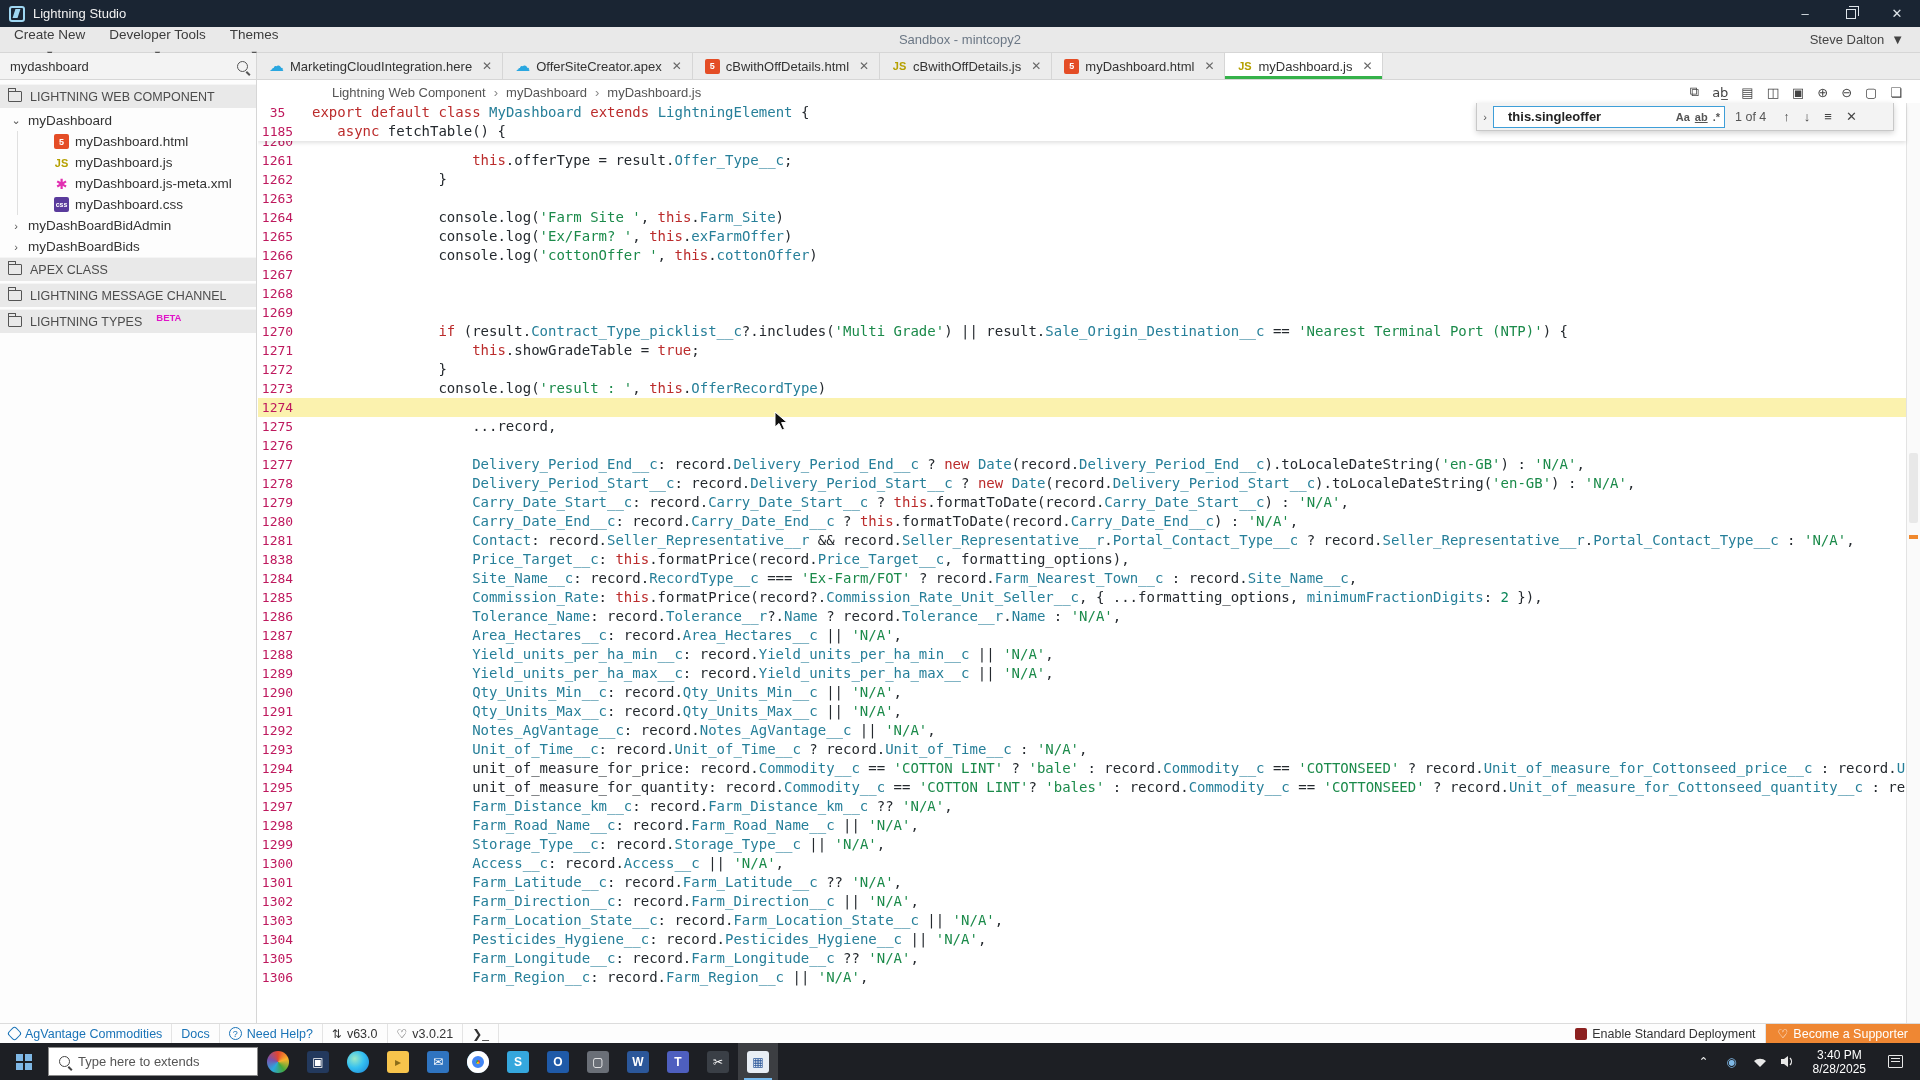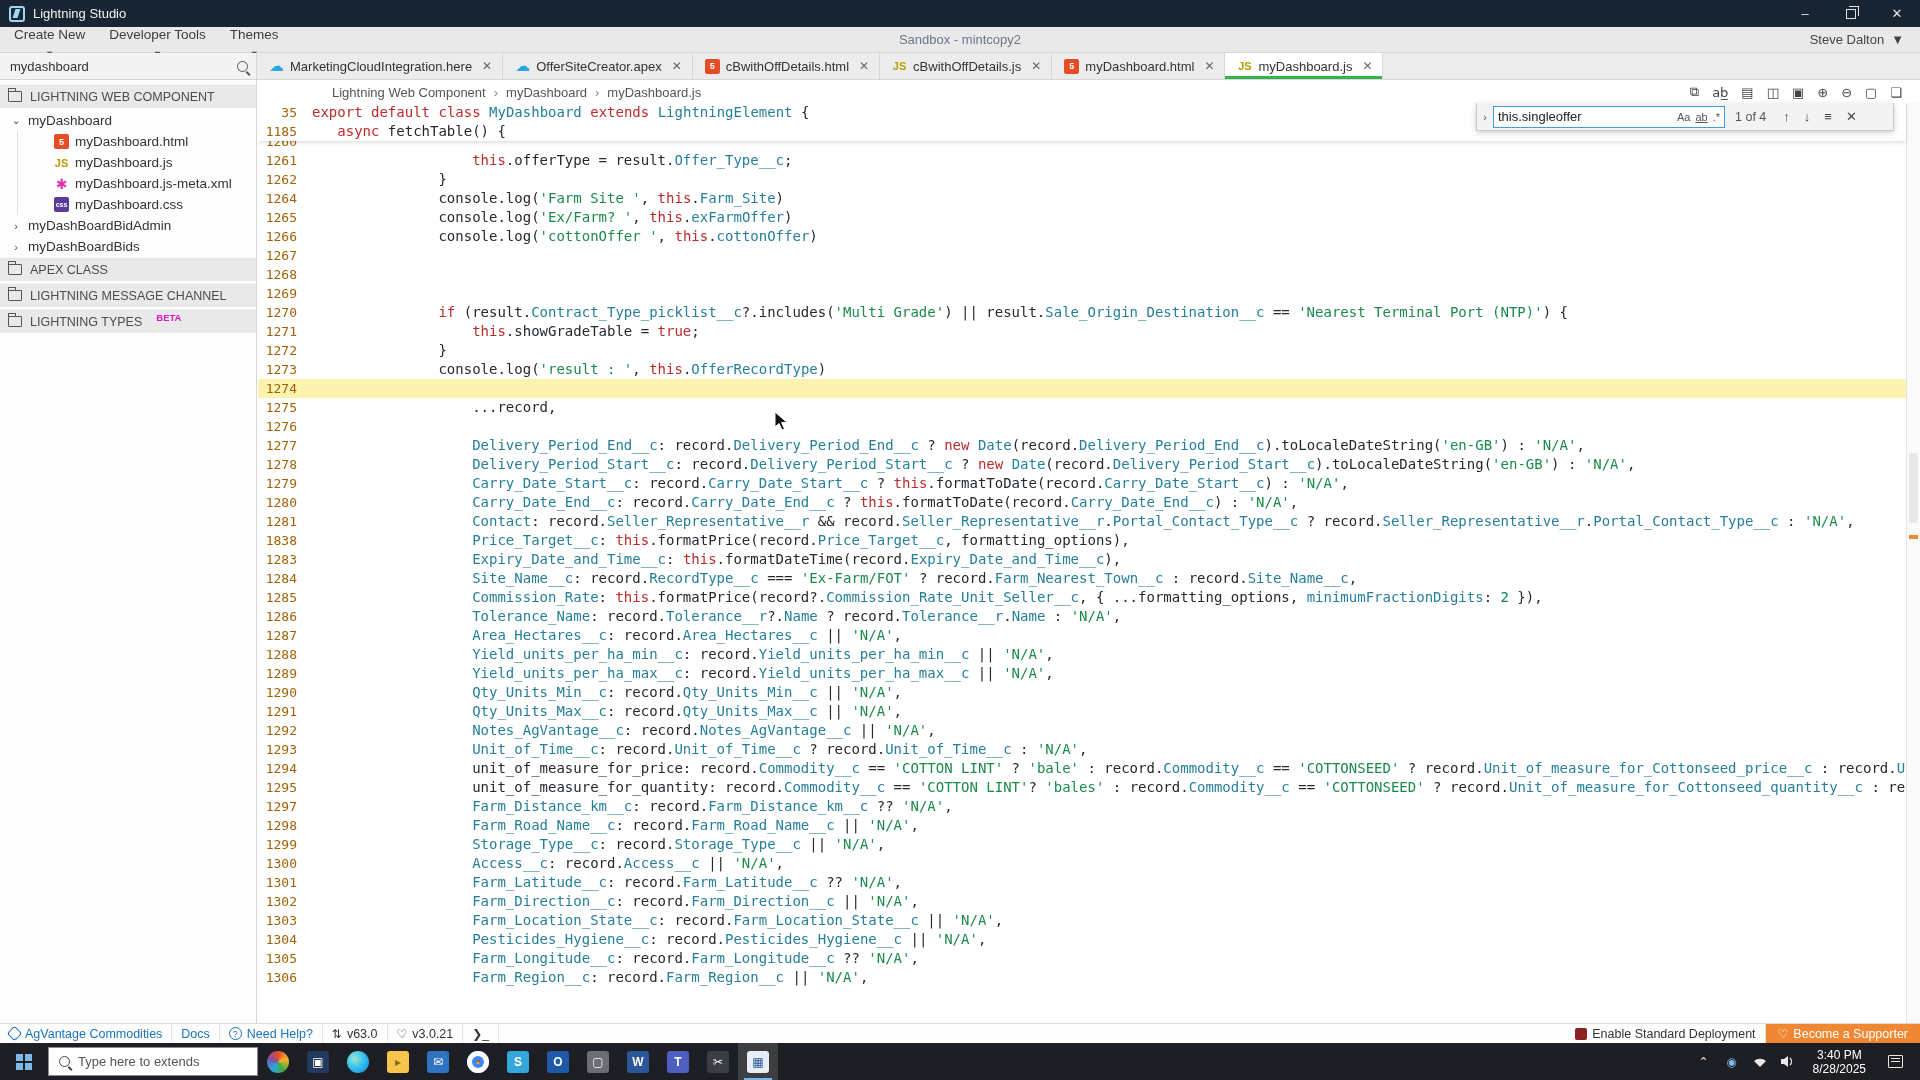--- a/index.html
+++ b/index.html
@@ -54,31 +54,31 @@
   
   .breadcrumb-band { position:absolute; left:258px; top:81px; right:0; height:22px; background:#fff; display:flex; align-items:center; }
   .crumbs { display:flex; align-items:center; gap:8px; padding-left:74px; color:#555; font-size:13px; }
   .crumbs .sep { color:#888; }
   .ed-actions { margin-left:auto; display:flex; align-items:center; gap:13px; padding-right:18px; color:#444; }
   .ed-ic { font-size:13px; color:#444; font-family:"DejaVu Sans",sans-serif; }
 
   
   .findbox { position:absolute; left:1476px; top:103px; width:418px; height:28px; background:#f3f3f3; border:1px solid #c8c8c8; border-top:none; box-shadow:0 2px 6px rgba(0,0,0,.18); display:flex; align-items:center; z-index:30; }
   .find-chev { width:16px; text-align:center; color:#555; font-size:11px; }
-  .find-input { width:232px; height:22px; background:#fff; border:1px solid #3e9ed8; display:flex; align-items:center; padding:0 4px 0 4px; gap:5px; }
+  .find-input { width:232px; height:22px; background:#fff; border:1px solid #3e9ed8; display:flex; align-items:center; padding:0 4px 0 14px; gap:5px;font-weight:bold; }
   .find-q { flex:1; font-size:13px; color:#222; white-space:nowrap; }
   .find-tog { color:#555; font-size:11px; }
   .find-tog.u { text-decoration:underline; }
   .find-count { color:#555; padding:0 10px; font-size:12.5px; }
   .find-ic { color:#444; padding:0 7px; font-size:13px; }
 
   
   .editor { position:absolute; left:258px; top:103px; right:0; bottom:57px; background:#fff; overflow:hidden; font-family:"DejaVu Sans Mono","Liberation Mono",monospace; font-size:14px; }
   .code-line { height:19px; line-height:19px; white-space:pre; display:flex; }
-  .gutter { width:54px; flex:0 0 54px; text-align:right; padding-right:15px; color:#a16207; font-size:13px; }
+  .gutter { width:54px; flex:0 0 54px; text-align:center; padding-right:15px; color:#be185d; font-size:13px; }
   .ltext { flex:1; overflow:hidden; }
   .ind { display:inline-block; background-image:repeating-linear-gradient(to right,#e7e7e7 0,#e7e7e7 1px,transparent 1px,transparent 4ch); }
   .sticky { position:absolute; left:0; top:0; right:14px; background:#fff; z-index:10; box-shadow:0 2px 4px rgba(0,0,0,.12); }
   .body-lines { position:absolute; left:0; top:38px; right:14px; bottom:0; overflow:hidden; }
   .body-lines .first { margin-top:-9px;flex-direction:column; }
   .k { color:#bb2b2b; } .t { color:#267f99; } .s { color:#1b8a4a; } .n { color:#098658; } .d { color:#24292e; }
   .row-hl { background:#fbf2ae;flex-direction:column; }
   .m { background:#f2a95e; outline:1px solid #c98239; }
   .cursor { display:inline-block; width:1.5px; height:15px; background:#111; vertical-align:middle; margin-left:1px; }
   .ruler { position:absolute; right:0; top:0; width:14px; bottom:0; border-left:1px solid #e3e3e3; background:#fafafa; }
@@ -280,40 +280,40 @@
 
 <div class="editor">
   <div class="sticky" id="stickyLines">
       <div class="code-line"><span class="gutter">35</span><span class="ltext"><span class="k">export</span><span class="d"> </span><span class="k">default</span><span class="d"> </span><span class="k">class</span><span class="d"> </span><span class="t">MyDashboard</span><span class="d"> </span><span class="k">extends</span><span class="d"> </span><span class="t">LightningElement</span><span class="d"> {</span></span></div>
       <div class="code-line"><span class="gutter">1185</span><span class="ltext"><span class="ind" style="width: 3ch;"></span><span class="k">async</span><span class="d"> fetchTable() {</span></span></div>
     </div>
   <div class="body-lines" id="bodyLines">
       <div class="code-line first"><span class="gutter">1260</span><span class="ltext"><span class="ind" style="width: 15ch;"></span><span class="k">if</span><span class="d"> (result?.</span><span class="t">Offer_Type__c</span><span class="d">) {</span></span></div>
       <div class="code-line"><span class="gutter">1261</span><span class="ltext"><span class="ind" style="width: 19ch;"></span><span class="k">this</span><span class="d">.offerType = result.</span><span class="t">Offer_Type__c</span><span class="d">;</span></span></div>
       <div class="code-line"><span class="gutter">1262</span><span class="ltext"><span class="ind" style="width: 15ch;"></span><span class="d">}</span></span></div>
+      <div class="code-line"><span class="gutter">1263</span><span class="ltext"></span></div>
       <div class="code-line"><span class="gutter">1264</span><span class="ltext"><span class="ind" style="width: 15ch;"></span><span class="d">console.log(</span><span class="s">'Farm Site '</span><span class="d">, </span><span class="k">this</span><span class="d">.</span><span class="t">Farm_Site</span><span class="d">)</span></span></div>
       <div class="code-line"><span class="gutter">1265</span><span class="ltext"><span class="ind" style="width: 15ch;"></span><span class="d">console.log(</span><span class="s">'Ex/Farm? '</span><span class="d">, </span><span class="k">this</span><span class="d">.</span><span class="t">exFarmOffer</span><span class="d">)</span></span></div>
       <div class="code-line"><span class="gutter">1266</span><span class="ltext"><span class="ind" style="width: 15ch;"></span><span class="d">console.log(</span><span class="s">'cottonOffer '</span><span class="d">, </span><span class="k">this</span><span class="d">.</span><span class="t">cottonOffer</span><span class="d">)</span></span></div>
       <div class="code-line"><span class="gutter">1267</span><span class="ltext"></span></div>
       <div class="code-line"><span class="gutter">1268</span><span class="ltext"></span></div>
       <div class="code-line"><span class="gutter">1269</span><span class="ltext"></span></div>
       <div class="code-line"><span class="gutter">1270</span><span class="ltext"><span class="ind" style="width: 15ch;"></span><span class="k">if</span><span class="d"> (result.</span><span class="t">Contract_Type_picklist__c</span><span class="d">?.includes(</span><span class="s">'Multi Grade'</span><span class="d">) || result.</span><span class="t">Sale_Origin_Destination__c</span><span class="d"> == </span><span class="s">'Nearest Terminal Port (NTP)'</span><span class="d">) {</span></span></div>
       <div class="code-line"><span class="gutter">1271</span><span class="ltext"><span class="ind" style="width: 19ch;"></span><span class="k">this</span><span class="d">.showGradeTable = </span><span class="k">true</span><span class="d">;</span></span></div>
       <div class="code-line"><span class="gutter">1272</span><span class="ltext"><span class="ind" style="width: 15ch;"></span><span class="d">}</span></span></div>
       <div class="code-line"><span class="gutter">1273</span><span class="ltext"><span class="ind" style="width: 15ch;"></span><span class="d">console.log(</span><span class="s">'result : '</span><span class="d">, </span><span class="k">this</span><span class="d">.</span><span class="t">OfferRecordType</span><span class="d">)</span></span></div>
       <div class="code-line row-hl"><span class="gutter">1274</span><span class="ltext"><span class="ind" style="width: 15ch;"></span><span class="k m">this</span><span class="d m">.singleOffer</span><span class="cursor"></span><span class="d"> = offerResult.map(record </span><span class="k">=&gt;</span><span class="d"> ({</span></span></div>
       <div class="code-line"><span class="gutter">1275</span><span class="ltext"><span class="ind" style="width: 19ch;"></span><span class="d">...record,</span></span></div>
       <div class="code-line"><span class="gutter">1276</span><span class="ltext"></span></div>
       <div class="code-line"><span class="gutter">1277</span><span class="ltext"><span class="ind" style="width: 19ch;"></span><span class="t">Delivery_Period_End__c</span><span class="d">: record.</span><span class="t">Delivery_Period_End__c</span><span class="d"> ? </span><span class="k">new</span><span class="d"> </span><span class="t">Date</span><span class="d">(record.</span><span class="t">Delivery_Period_End__c</span><span class="d">).toLocaleDateString(</span><span class="s">'en-GB'</span><span class="d">) : </span><span class="s">'N/A'</span><span class="d">,</span></span></div>
       <div class="code-line"><span class="gutter">1278</span><span class="ltext"><span class="ind" style="width: 19ch;"></span><span class="t">Delivery_Period_Start__c</span><span class="d">: record.</span><span class="t">Delivery_Period_Start__c</span><span class="d"> ? </span><span class="k">new</span><span class="d"> </span><span class="t">Date</span><span class="d">(record.</span><span class="t">Delivery_Period_Start__c</span><span class="d">).toLocaleDateString(</span><span class="s">'en-GB'</span><span class="d">) : </span><span class="s">'N/A'</span><span class="d">,</span></span></div>
       <div class="code-line"><span class="gutter">1279</span><span class="ltext"><span class="ind" style="width: 19ch;"></span><span class="t">Carry_Date_Start__c</span><span class="d">: record.</span><span class="t">Carry_Date_Start__c</span><span class="d"> ? </span><span class="k">this</span><span class="d">.formatToDate(record.</span><span class="t">Carry_Date_Start__c</span><span class="d">) : </span><span class="s">'N/A'</span><span class="d">,</span></span></div>
       <div class="code-line"><span class="gutter">1280</span><span class="ltext"><span class="ind" style="width: 19ch;"></span><span class="t">Carry_Date_End__c</span><span class="d">: record.</span><span class="t">Carry_Date_End__c</span><span class="d"> ? </span><span class="k">this</span><span class="d">.formatToDate(record.</span><span class="t">Carry_Date_End__c</span><span class="d">) : </span><span class="s">'N/A'</span><span class="d">,</span></span></div>
       <div class="code-line"><span class="gutter">1281</span><span class="ltext"><span class="ind" style="width: 19ch;"></span><span class="t">Contact</span><span class="d">: record.</span><span class="t">Seller_Representative__r</span><span class="d"> &amp;&amp; record.</span><span class="t">Seller_Representative__r</span><span class="d">.</span><span class="t">Portal_Contact_Type__c</span><span class="d"> ? record.</span><span class="t">Seller_Representative__r</span><span class="d">.</span><span class="t">Portal_Contact_Type__c</span><span class="d"> : </span><span class="s">'N/A'</span><span class="d">,</span></span></div>
       <div class="code-line"><span class="gutter">1838</span><span class="ltext"><span class="ind" style="width: 19ch;"></span><span class="t">Price_Target__c</span><span class="d">: </span><span class="k">this</span><span class="d">.formatPrice(record.</span><span class="t">Price_Target__c</span><span class="d">, formatting_options),</span></span></div>
-      <div class="code-line"><span class="gutter">1283</span><span class="ltext"><span class="ind" style="width: 19ch;"></span><span class="t">Expiry_Date_and_Time__c</span><span class="d">: </span><span class="k">this</span><span class="d">.formatDateTime(record.</span><span class="t">Expiry_Date_and_Time__c</span><span class="d">),</span></span></div>
       <div class="code-line"><span class="gutter">1284</span><span class="ltext"><span class="ind" style="width: 19ch;"></span><span class="t">Site_Name__c</span><span class="d">: record.</span><span class="t">RecordType__c</span><span class="d"> === </span><span class="s">'Ex-Farm/FOT'</span><span class="d"> ? record.</span><span class="t">Farm_Nearest_Town__c</span><span class="d"> : record.</span><span class="t">Site_Name__c</span><span class="d">,</span></span></div>
       <div class="code-line"><span class="gutter">1285</span><span class="ltext"><span class="ind" style="width: 19ch;"></span><span class="t">Commission_Rate</span><span class="d">: </span><span class="k">this</span><span class="d">.formatPrice(record?.</span><span class="t">Commission_Rate_Unit_Seller__c</span><span class="d">, { ...formatting_options, </span><span class="t">minimumFractionDigits</span><span class="d">: </span><span class="n">2</span><span class="d"> }),</span></span></div>
       <div class="code-line"><span class="gutter">1286</span><span class="ltext"><span class="ind" style="width: 19ch;"></span><span class="t">Tolerance_Name</span><span class="d">: record.</span><span class="t">Tolerance__r</span><span class="d">?.</span><span class="t">Name</span><span class="d"> ? record.</span><span class="t">Tolerance__r</span><span class="d">.</span><span class="t">Name</span><span class="d"> : </span><span class="s">'N/A'</span><span class="d">,</span></span></div>
       <div class="code-line"><span class="gutter">1287</span><span class="ltext"><span class="ind" style="width: 19ch;"></span><span class="t">Area_Hectares__c</span><span class="d">: record.</span><span class="t">Area_Hectares__c</span><span class="d"> || </span><span class="s">'N/A'</span><span class="d">,</span></span></div>
       <div class="code-line"><span class="gutter">1288</span><span class="ltext"><span class="ind" style="width: 19ch;"></span><span class="t">Yield_units_per_ha_min__c</span><span class="d">: record.</span><span class="t">Yield_units_per_ha_min__c</span><span class="d"> || </span><span class="s">'N/A'</span><span class="d">,</span></span></div>
       <div class="code-line"><span class="gutter">1289</span><span class="ltext"><span class="ind" style="width: 19ch;"></span><span class="t">Yield_units_per_ha_max__c</span><span class="d">: record.</span><span class="t">Yield_units_per_ha_max__c</span><span class="d"> || </span><span class="s">'N/A'</span><span class="d">,</span></span></div>
       <div class="code-line"><span class="gutter">1290</span><span class="ltext"><span class="ind" style="width: 19ch;"></span><span class="t">Qty_Units_Min__c</span><span class="d">: record.</span><span class="t">Qty_Units_Min__c</span><span class="d"> || </span><span class="s">'N/A'</span><span class="d">,</span></span></div>
       <div class="code-line"><span class="gutter">1291</span><span class="ltext"><span class="ind" style="width: 19ch;"></span><span class="t">Qty_Units_Max__c</span><span class="d">: record.</span><span class="t">Qty_Units_Max__c</span><span class="d"> || </span><span class="s">'N/A'</span><span class="d">,</span></span></div>
       <div class="code-line"><span class="gutter">1292</span><span class="ltext"><span class="ind" style="width: 19ch;"></span><span class="t">Notes_AgVantage__c</span><span class="d">: record.</span><span class="t">Notes_AgVantage__c</span><span class="d"> || </span><span class="s">'N/A'</span><span class="d">,</span></span></div>
       <div class="code-line"><span class="gutter">1293</span><span class="ltext"><span class="ind" style="width: 19ch;"></span><span class="t">Unit_of_Time__c</span><span class="d">: record.</span><span class="t">Unit_of_Time__c</span><span class="d"> ? record.</span><span class="t">Unit_of_Time__c</span><span class="d"> : </span><span class="s">'N/A'</span><span class="d">,</span></span></div>

